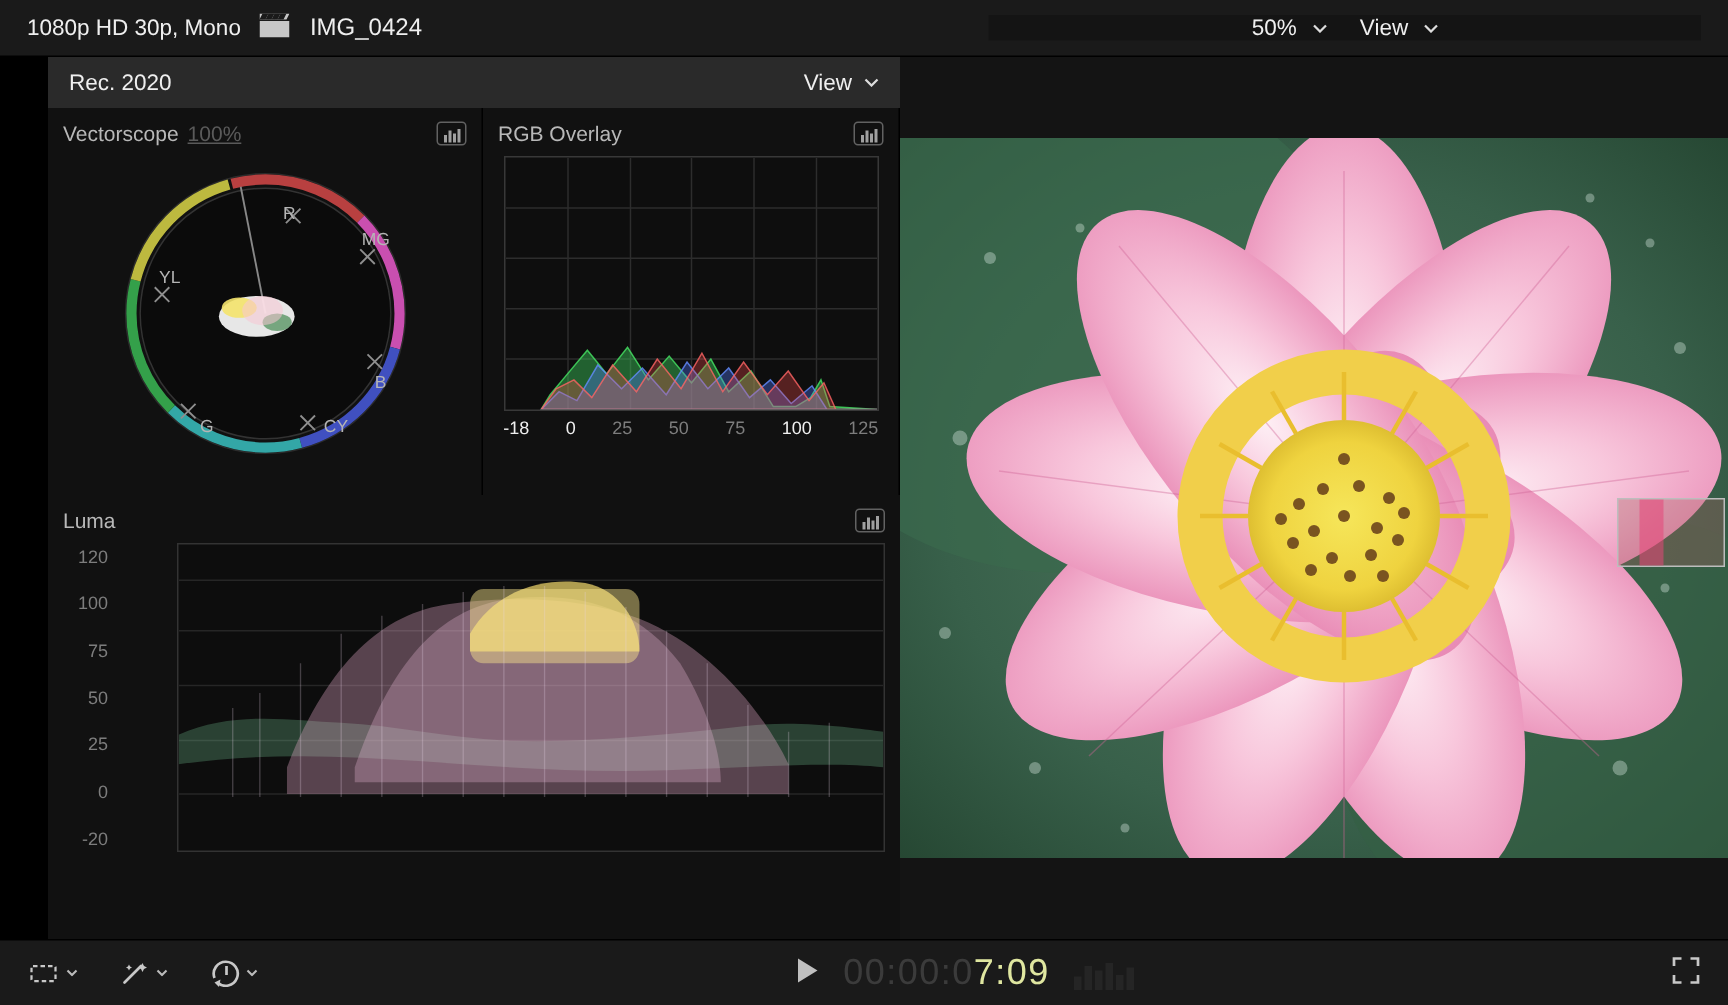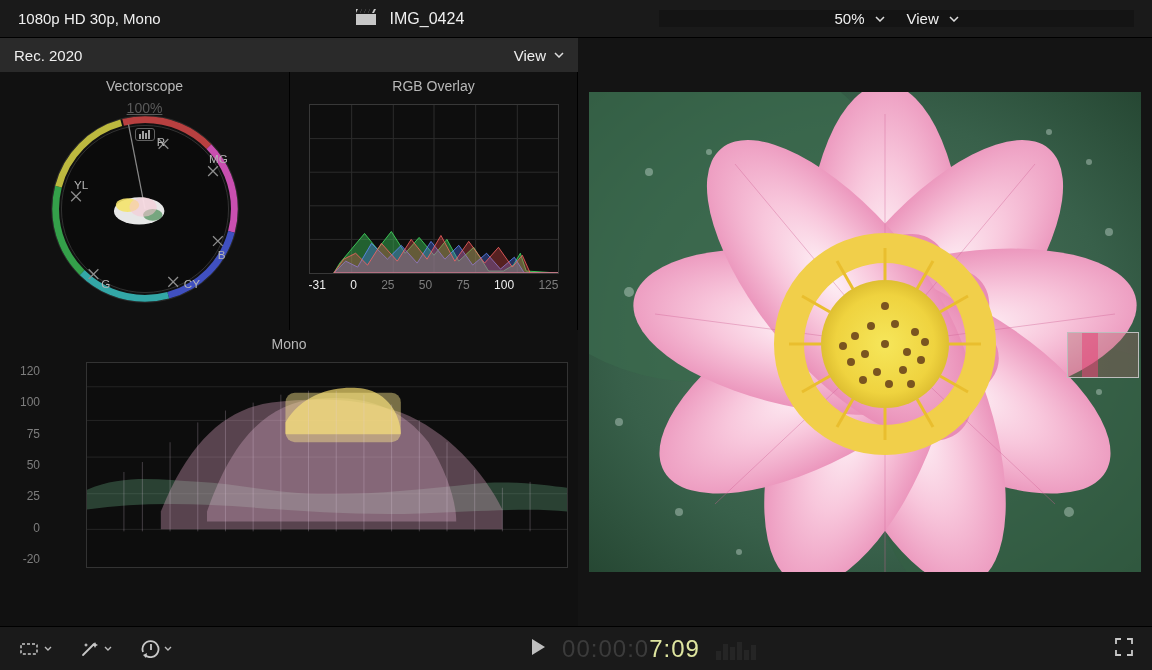--- a/index.html
+++ b/index.html
@@ -19,49 +19,49 @@
     width:1152px;height:670px;background:#000;overflow:hidden;color:var(--txt1);
     font-size:14px;position:relative;
   }
 
   
   .topbar{
     height:38px;background:var(--bg1);display:flex;align-items:center;
     padding:0 18px;gap:12px;border-bottom:1px solid #000;
   }
   .topbar .format{color:var(--txt0);font-size:15px;}
-  .topbar .center{flex:1;display:flex;justify-content:center;align-items:center;gap:14px;color:var(--txt0);}
+  .topbar .center{flex:1;display:flex;align-items:center;gap:14px;color:var(--txt0);}
   .topbar .slate{color:#c6c6c6;}
   .topbar .right{display:flex;align-items:center;gap:22px;color:var(--txt0);font-size:15px;}
   .dd{display:inline-flex;align-items:center;gap:10px;cursor:pointer;}
   .chev{display:inline-block;}
   .chev svg{display:block;}
 
   
-  .main{display:flex;height:588px;}
+  .main{display:flex;height:588px;padding-left:32px;}
   .left{width:578px;display:flex;flex-direction:column;background:#111;}
   .right{flex:1;background:#141414;position:relative;display:flex;align-items:center;justify-content:center;}
 
   
   .scope-hdr{
     height:34px;background:#2a2a2a;display:flex;align-items:center;justify-content:space-between;
     padding:0 14px;font-size:15px;color:var(--txt0);
   }
   .scope-hdr .view-dd{display:flex;align-items:center;gap:8px;cursor:pointer;}
 
   
   .scope-grid{
     display:grid;grid-template-columns:290px 1fr;grid-template-rows:258px 254px;
     background:#111;
   }
   .panel{padding:6px 10px;border-right:1px solid #000;}
   .panel:last-child{border-right:none;}
   .panel-hdr{
     display:flex;align-items:center;gap:6px;font-size:14px;color:var(--txt1);
-    margin-bottom:4px;height:22px;flex-direction:column;
+    margin-bottom:4px;height:22px;
   }
   .panel-hdr .dim{color:var(--txt3);text-decoration:underline;}
   .panel-hdr .sp{flex:1;}
   .panel-btn{
     width:20px;height:16px;border:1px solid #626262;border-radius:3px;position:relative;
     display:inline-flex;align-items:flex-end;justify-content:center;gap:1px;padding:1px 2px;
   }
   .panel-btn span{width:2px;background:#a0a0a0;display:inline-block;}
   .panel-btn span:nth-child(1){height:5px;}
   .panel-btn span:nth-child(2){height:8px;}
@@ -285,34 +285,34 @@
                   <line x1="167" y1="0" x2="167" y2="170"></line>
                 <line x1="209" y1="0" x2="209" y2="170"></line>
               </g>
 
               <path d="M24,170 L30,160 40,148 55,130 68,146 82,128 96,150 110,134 125,152 138,136 150,158 165,144 180,168 195,168 205,162 212,150 218,168 250,170 Z" fill="rgba(60,200,90,.45)" stroke="rgba(70,230,100,.8)" stroke-width="1"></path>
               <path d="M24,170 L36,158 48,164 62,140 78,156 92,142 108,160 122,138 136,156 150,142 164,162 178,150 192,166 206,154 216,170 250,170 Z" fill="rgba(80,120,255,.35)" stroke="rgba(100,140,255,.8)" stroke-width="1"></path>
               <path d="M24,170 L34,156 46,150 58,162 72,140 88,158 102,136 118,156 132,132 146,158 160,138 176,160 190,144 204,164 214,152 222,170 250,170 Z" fill="rgba(255,80,80,.3)" stroke="rgba(255,100,100,.8)" stroke-width="1"></path>
             </svg>
           </div>
           <div class="rgb-ticks">
-            <span class="bright">-31</span>
+            <span class="bright">-18</span>
             <span class="bright">0</span>
             <span>25</span>
             <span>50</span>
             <span>75</span>
             <span class="bright">100</span>
             <span>125</span>
           </div>
         </div>
       </div>
 
       <div class="panel luma">
         <div class="panel-hdr">
-          <span>Mono</span>
+          <span>Luma</span>
           <span class="sp"></span>
           <span class="panel-btn">
               <span></span>
               <span></span>
               <span></span>
               <span></span>
             </span>
         </div>
         <div class="luma-body">
           <div class="luma-y">

